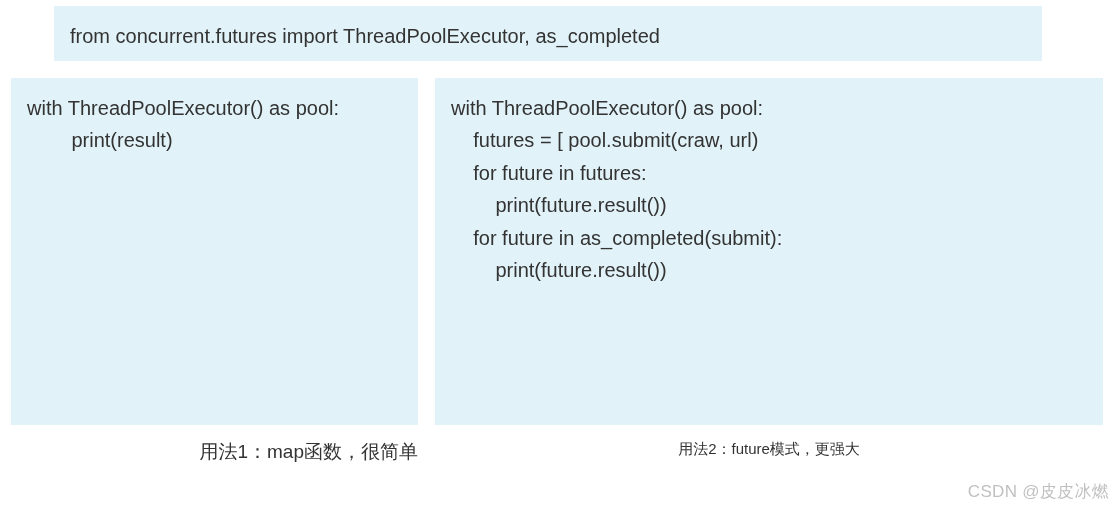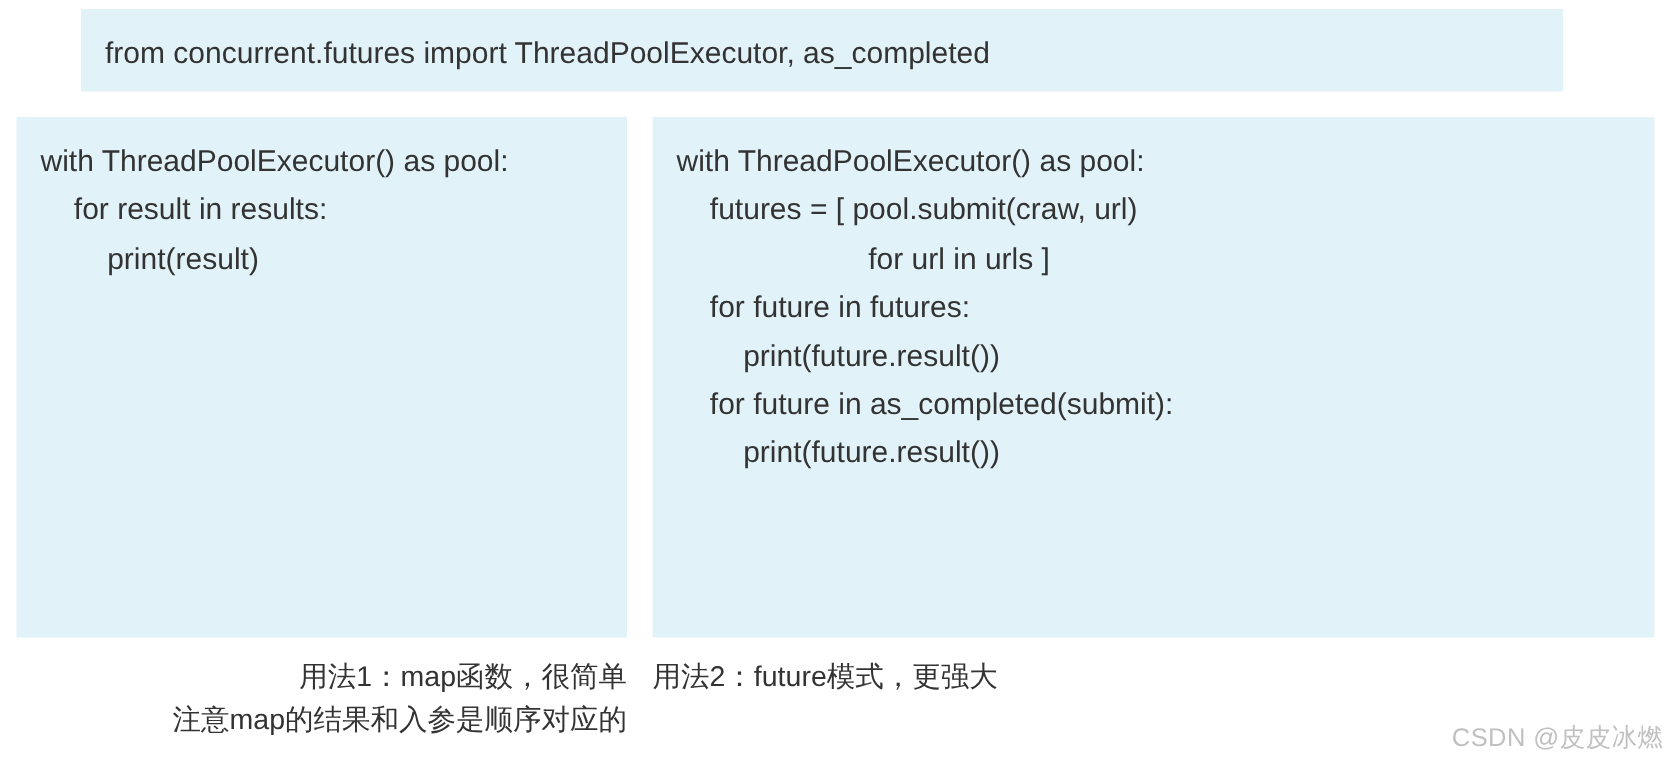--- a/index.html
+++ b/index.html
@@ -49,22 +49,22 @@
       width: 407px;
       text-align: right;
       font-size: 19px;
       line-height: 1.5;
     }
     .caption-right {
       position: absolute;
       left: 435px;
       top: 438px;
       width: 668px;
-      text-align: left;
-      font-size: 19px;
+      text-align: center;
+      font-size: 15px;
       line-height: 1.5;
     }
     .watermark {
       position: absolute;
       right: 6px;
       bottom: 3px;
       font-size: 17px;
       color: rgba(140,140,140,0.55);
       font-family: Arial, sans-serif;
       letter-spacing: 0.3px;
@@ -74,38 +74,35 @@
 <body>
 
 <div class="header-box">
   <div class="line">from concurrent.futures import ThreadPoolExecutor, as_completed</div>
 </div>
 
 <div class="code-left">
   <div class="line">with ThreadPoolExecutor() as pool:</div>
   <div class="line"></div>
   <div class="line"></div>
-  <div class="line">    for result in results:</div>
   <div class="line">        print(result)</div>
 </div>
 
 <div class="code-right">
   <div class="line">with ThreadPoolExecutor() as pool:</div>
   <div class="line"></div>
   <div class="line">    futures = [ pool.submit(craw, url)</div>
-  <div class="line">                       for url in urls ]</div>
   <div class="line"></div>
   <div class="line">    for future in futures:</div>
   <div class="line">        print(future.result())</div>
   <div class="line">    for future in as_completed(submit):</div>
   <div class="line">        print(future.result())</div>
 </div>
 
 <div class="caption-left">
   <div>用法1：map函数，很简单</div>
-  <div>注意map的结果和入参是顺序对应的</div>
 </div>
 
 <div class="caption-right">
   <div>用法2：future模式，更强大</div>
 </div>
 
 <div class="watermark">CSDN @皮皮冰燃</div>
 
 </body></html>

